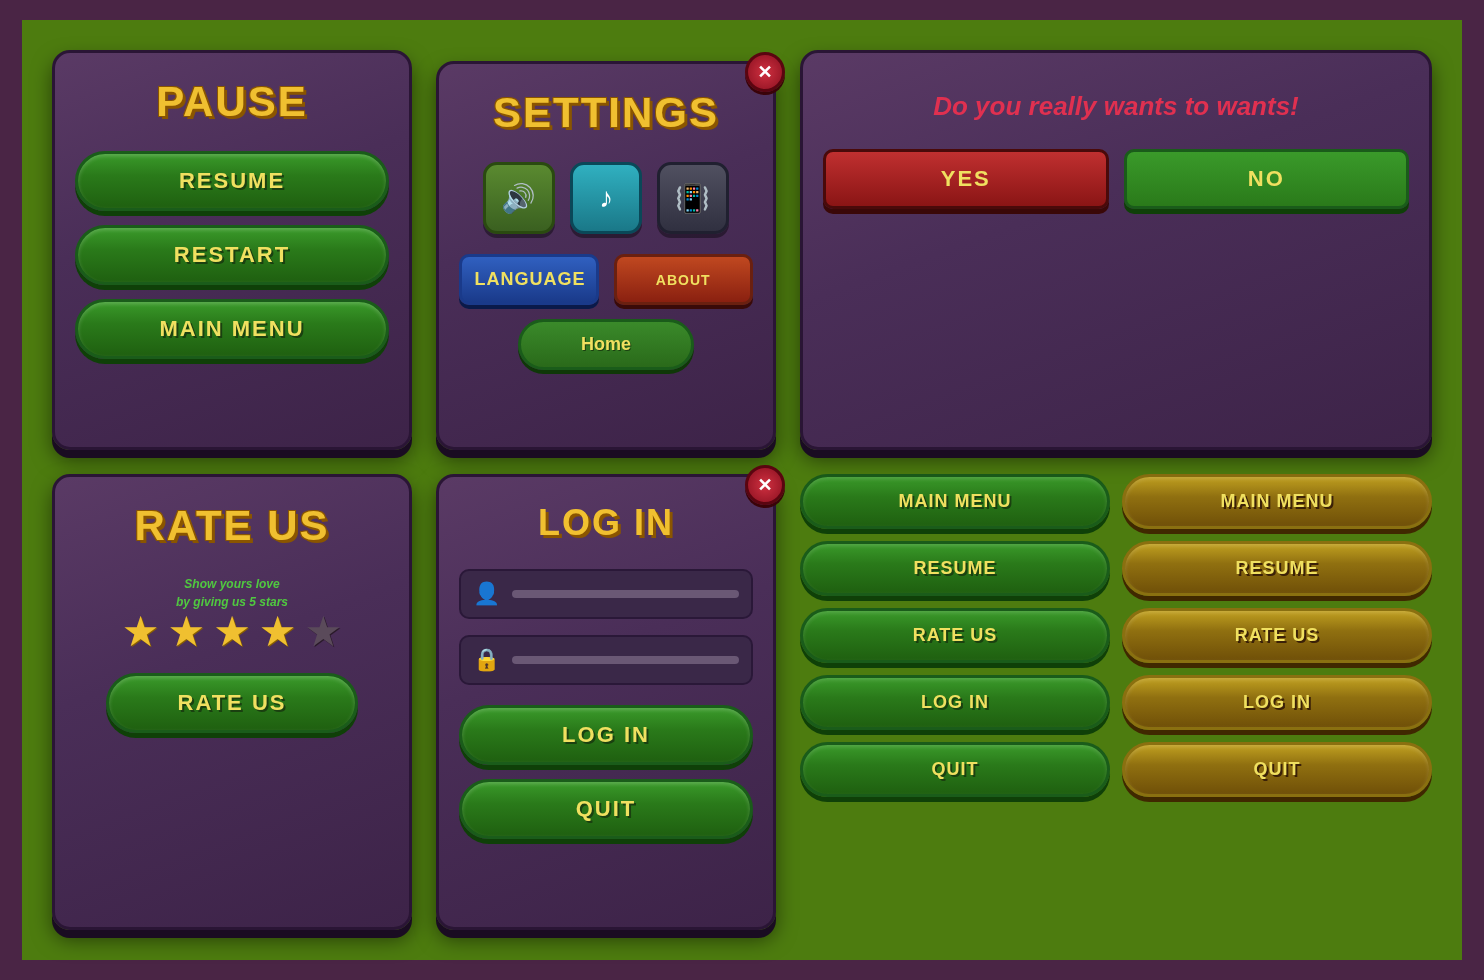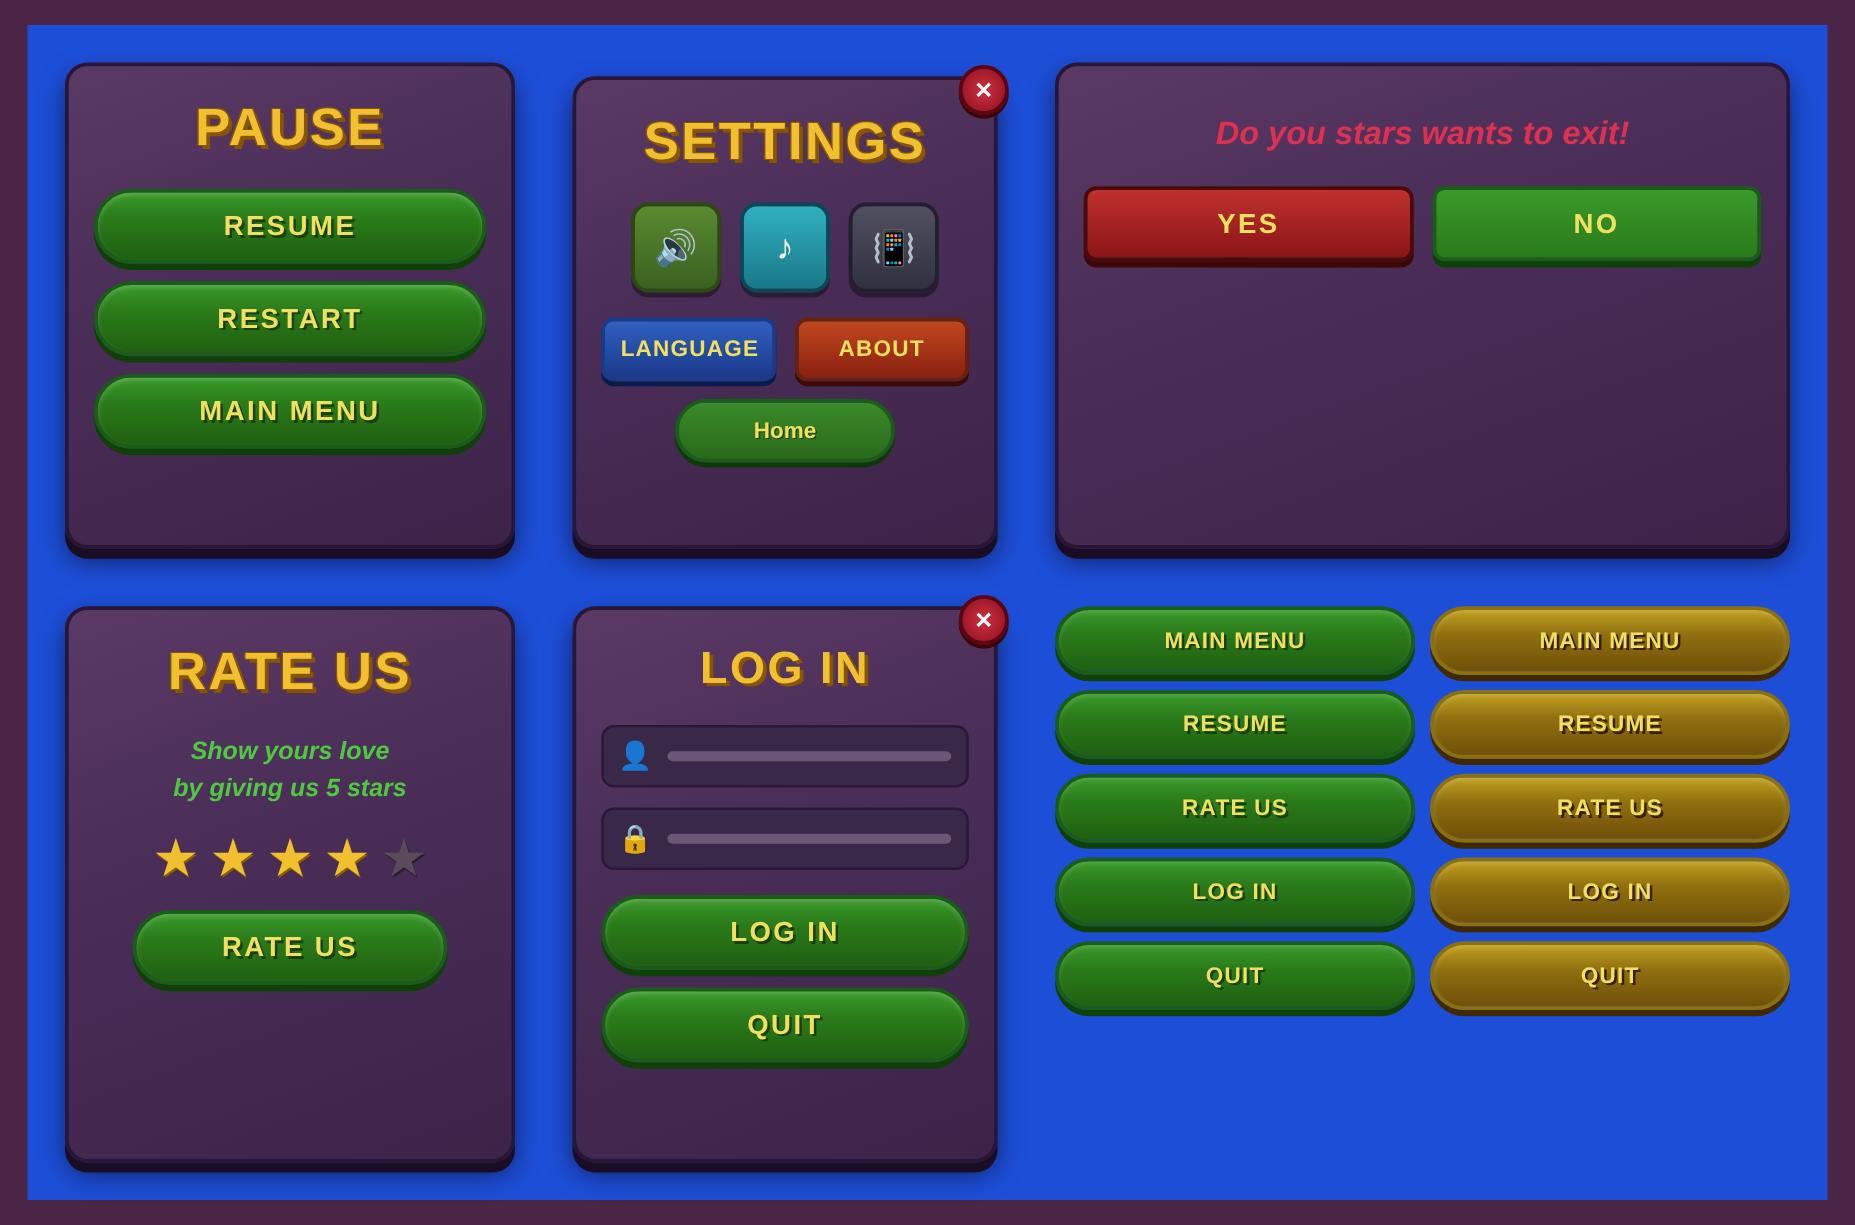--- a/index.html
+++ b/index.html
@@ -10,26 +10,26 @@
       min-height: 980px;
       display: flex;
       align-items: center;
       justify-content: center;
       overflow: hidden;
     }
 
     .main-container {
       width: 1440px;
       min-height: 940px;
-      background-color: #1d4ed8;
+      background-color: #4d7c0f;
       padding: 30px;
       display: grid;
       grid-template-columns: 360px 340px 1fr;
       grid-template-rows: auto auto;
-      gap: 46px;
+      gap: 24px;
     }
 
     
     .panel {
       background: linear-gradient(160deg, #5a3a65 0%, #4a2e58 40%, #3d2348 100%);
       border-radius: 18px;
       border: 3px solid #2a1535;
       box-shadow: 0 8px 0 #1a0c22, 0 10px 20px rgba(0,0,0,0.5);
       padding: 25px 20px;
       position: relative;
@@ -159,21 +159,21 @@
       cursor: pointer;
       box-shadow: 0 4px 0 #0a1a4a;
     }
     .about-btn {
       flex: 1;
       padding: 12px 10px;
       border-radius: 10px;
       border: 3px solid #6a2010;
       background: linear-gradient(180deg, #c04820 0%, #8a2010 100%);
       color: #f0e060;
-      font-size: 18px;
+      font-size: 14px;
       font-weight: 900;
       letter-spacing: 1px;
       text-transform: uppercase;
       text-align: center;
       cursor: pointer;
       box-shadow: 0 4px 0 #3a0a08;
     }
 
     .home-btn {
       display: block;
@@ -248,25 +248,24 @@
     
     
     .rateus-panel {
       grid-column: 1;
       grid-row: 2;
       text-align: center;
     }
 
     .rateus-subtitle {
       color: #50c840;
-      font-size: 20px;
+      font-size: 12px;
       font-weight: 700;
       font-style: italic;
       line-height: 1.5;
-      margin-bottom: 20px;
     }
 
     .stars-row {
       display: flex;
       justify-content: center;
       gap: 8px;
       margin-bottom: 20px;
     }
 
     .star {
@@ -388,21 +387,21 @@
       </div>
     </div>
     <div class="settings-row">
       <button class="lang-btn">LANGUAGE</button>
       <button class="about-btn">ABOUT</button>
     </div>
     <button class="home-btn">Home</button>
   </div>
 
   <div class="panel exit-panel">
-    <div class="exit-subtitle">Do you stars wants to exit!</div>
+    <div class="exit-subtitle">Do you really wants to wants!</div>
     <div class="exit-btns">
       <button class="yes-btn">YES</button>
       <button class="no-btn">NO</button>
     </div>
   </div>
 
   <div class="panel rateus-panel">
     <div class="panel-title">RATE US</div>
     <div class="rateus-subtitle">Show yours love<br>by giving us 5 stars</div>
     <div class="stars-row">

